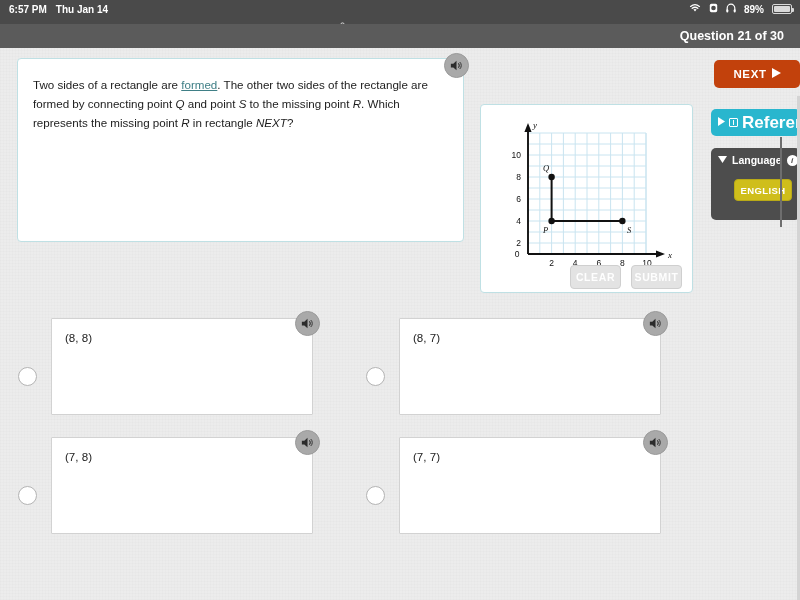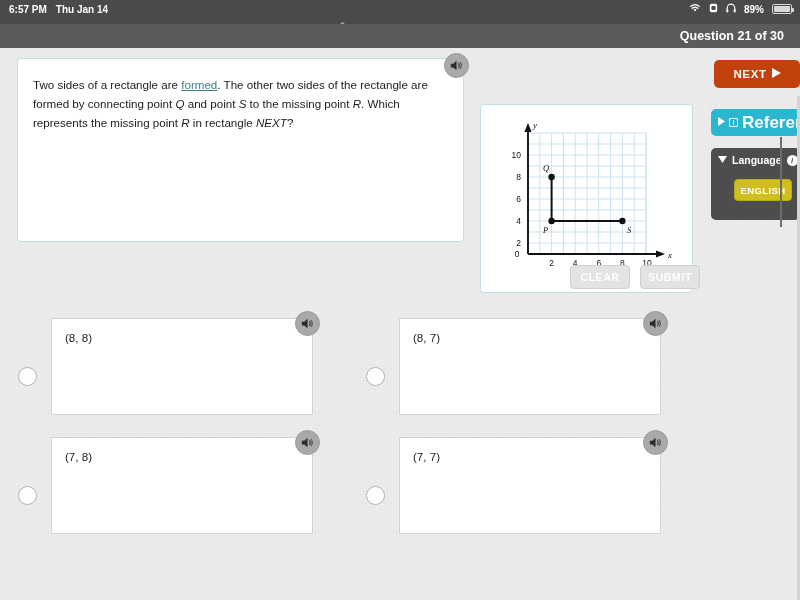--- a/index.html
+++ b/index.html
@@ -83,21 +83,21 @@
 
   
   #graph-card{
     position:absolute; left:480px; top:56px; width:213px; height:189px;
     background:#ffffff; border:1px solid #bfe0e4; border-radius:4px;
   }
   #graph-svg{ position:absolute; left:0; top:0; }
 
   
   #action-row{
-    position:absolute; left:570px; top:217px; width:130px; height:24px;
+    position:absolute; left:570px; top:217px; width:112px; height:24px;
     display:flex; gap:10px;
   }
   .act-btn{
     width:60px; height:24px; border-radius:4px;
     background:#e3e3e3; border:1px solid #cfcfcf; color:#fefefe;
     font-size:10.5px; font-weight:bold; letter-spacing:.6px;
     display:flex; align-items:center; justify-content:center;
   }
 
   

